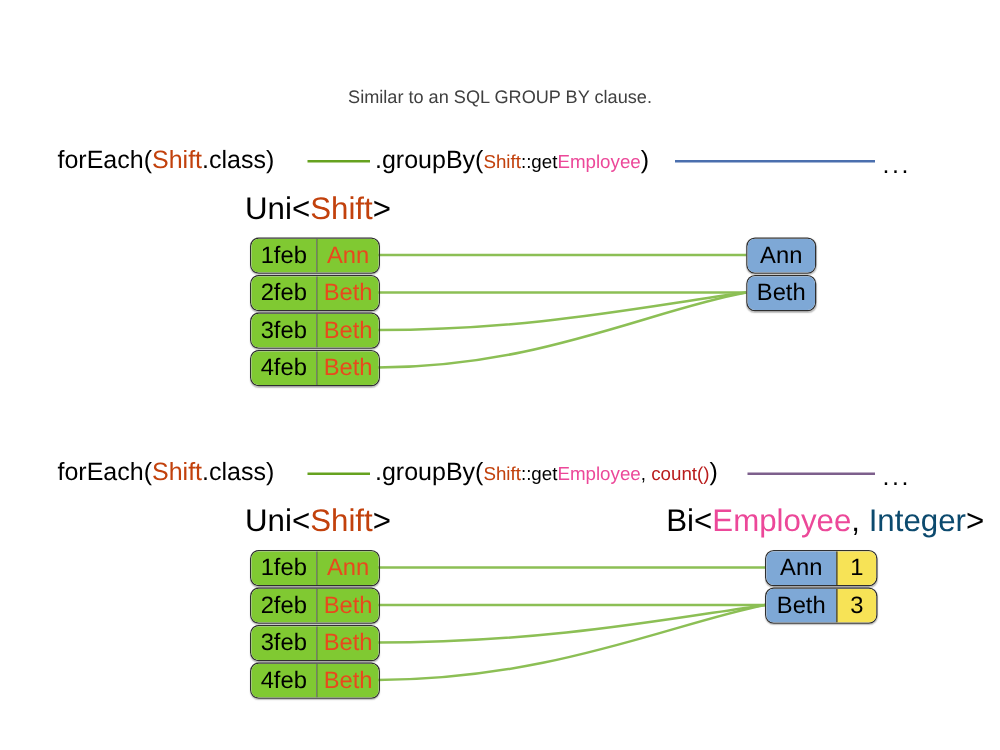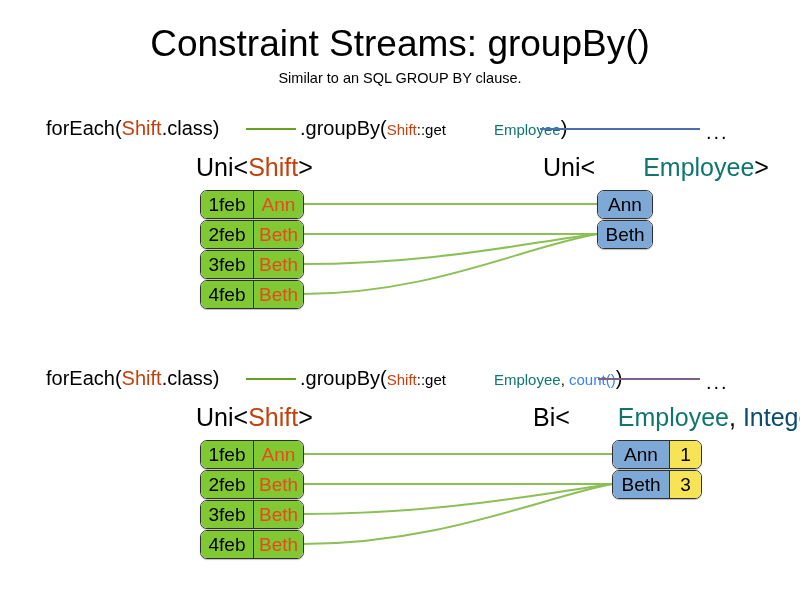--- a/index.html
+++ b/index.html
@@ -35,38 +35,38 @@
     color: #000000;
     white-space: nowrap;
   }
   .page-subtitle {
     position: absolute;
     left: 0; top: 68px;
     width: 800px;
     text-align: center;
     font-size: 14.5px;
     line-height: 20px;
-    color: #000000;
+    color: #404040;
     white-space: nowrap;
   }
 
   
   .code-line {
     position: absolute;
     font-size: 20px;
     line-height: 26px;
     white-space: nowrap;
     color: #000000;
   }
   .code-line .small {
     font-size: 15px;
   }
   .tok-shift   { color: #c2410c; }
-  .tok-emp     { color: #0f766e; padding-left: 48px; }
-  .tok-count   { color: #3b82f6; }
+  .tok-emp     { color: #ec4899; }
+  .tok-count   { color: #b91c1c; }
   .tok-int     { color: #0c4a6e; }
 
   
   .type-caption {
     position: absolute;
     font-size: 25px;
     line-height: 24px;
     white-space: nowrap;
     color: #000000;
   }
@@ -150,21 +150,20 @@
   }
 
   .fact-row.emp-only { width: 56px; }
   .fact-row.emp-pair { width: 90px; }
 </style>
 </head>
 <body>
 
 <div id="stage">
 
-  <div class="page-title">Constraint Streams: groupBy()</div>
   <div class="page-subtitle">Similar to an SQL GROUP BY clause.</div>
 
   <svg class="edge-layer" viewBox="0 0 800 600" xmlns="http://www.w3.org/2000/svg">
 
     <g fill="none" stroke="#8cbf55" stroke-width="2">
       <path d="M302,204 L597,204"></path>
       <path d="M302,234 L597,234"></path>
       <path d="M302,264 C430,264 520,244 597,234"></path>
       <path d="M302,294 C430,294 520,248 597,234"></path>
     </g>
@@ -183,23 +182,20 @@
   <div class="hline green" style="left:246px; top:128px; width:50px;"></div>
   <div class="code-line" style="left:300px; top:115px;">
     <span>.groupBy(</span><span class="small tok-shift">Shift</span><span class="small">::get</span><span class="small tok-emp">Employee</span><span>)</span>
   </div>
   <div class="hline blue" style="left:540px; top:128px; width:160px;"></div>
   <div class="ellipsis" style="left:706px; top:122px;">...</div>
 
   <div class="type-caption" style="left:196px; top:155px;">
     <span>Uni&lt;</span><span class="tok-shift">Shift</span><span>&gt;</span>
   </div>
-  <div class="type-caption" style="left:543px; top:155px;">
-    <span>Uni&lt;</span><span class="tok-emp">Employee</span><span>&gt;</span>
-  </div>
 
   <div class="fact-row" style="left:200px; top:190px;">
     <div class="cell shift-date">1feb</div>
     <div class="cell shift-emp">Ann</div>
   </div>
   <div class="fact-row" style="left:200px; top:220px;">
     <div class="cell shift-date">2feb</div>
     <div class="cell shift-emp">Beth</div>
   </div>
   <div class="fact-row" style="left:200px; top:250px;">

